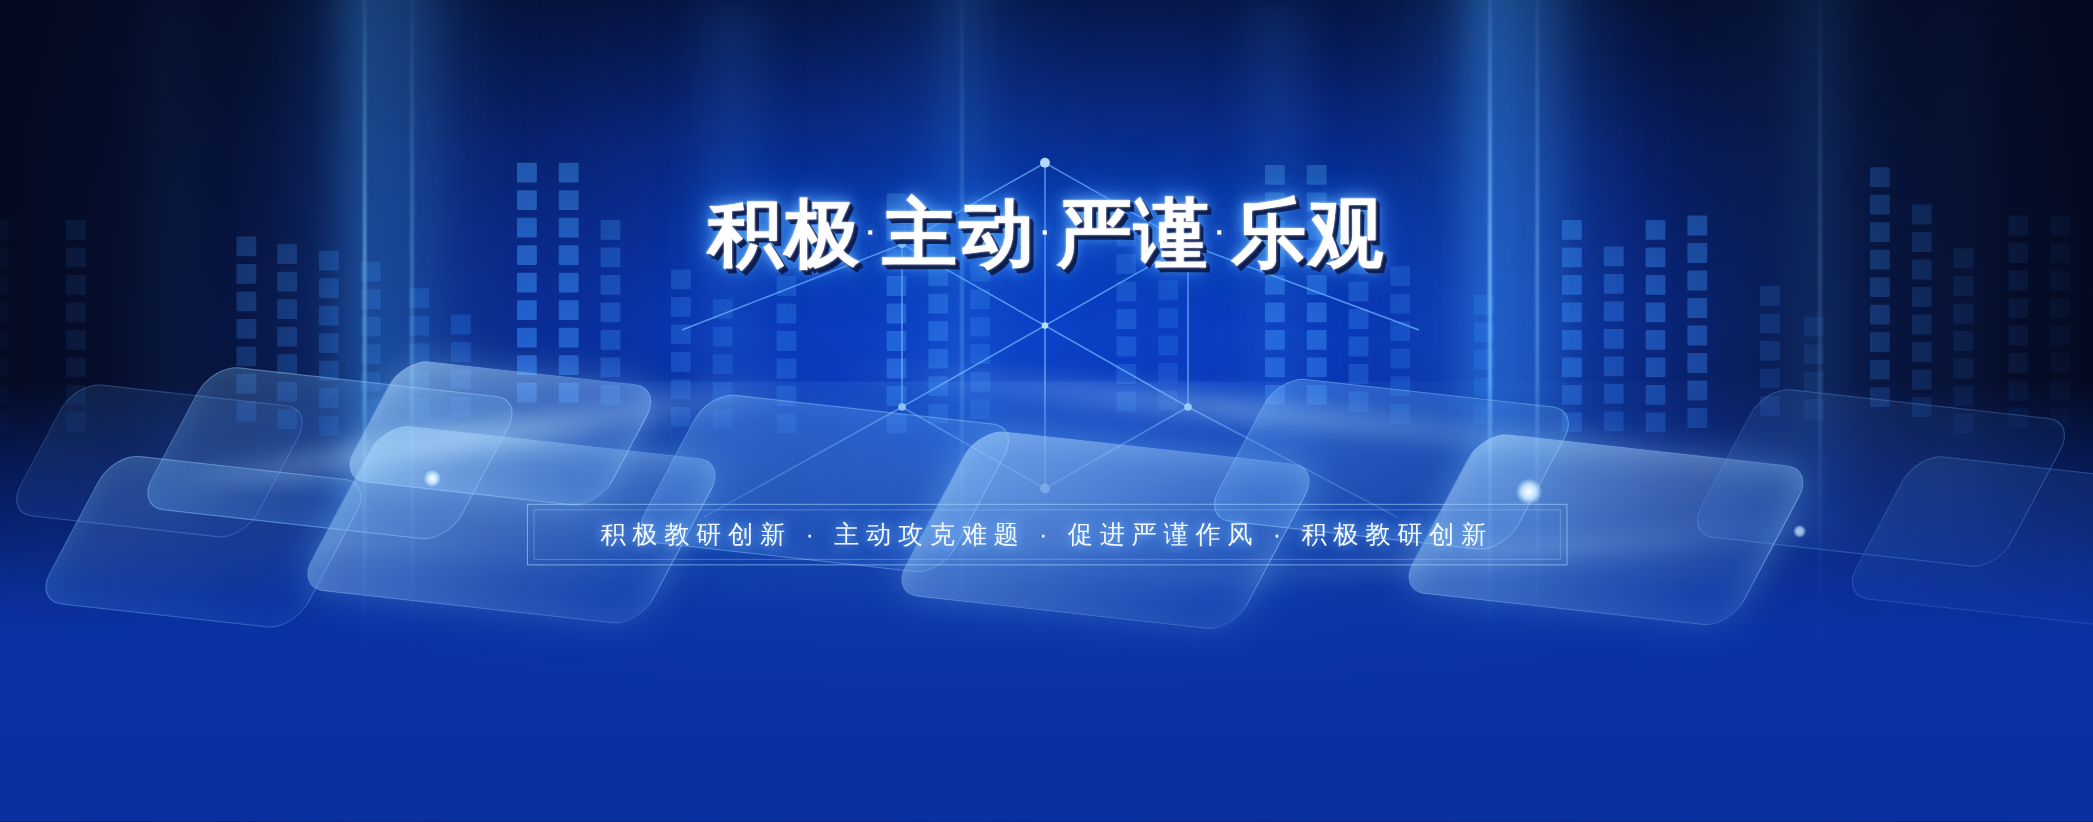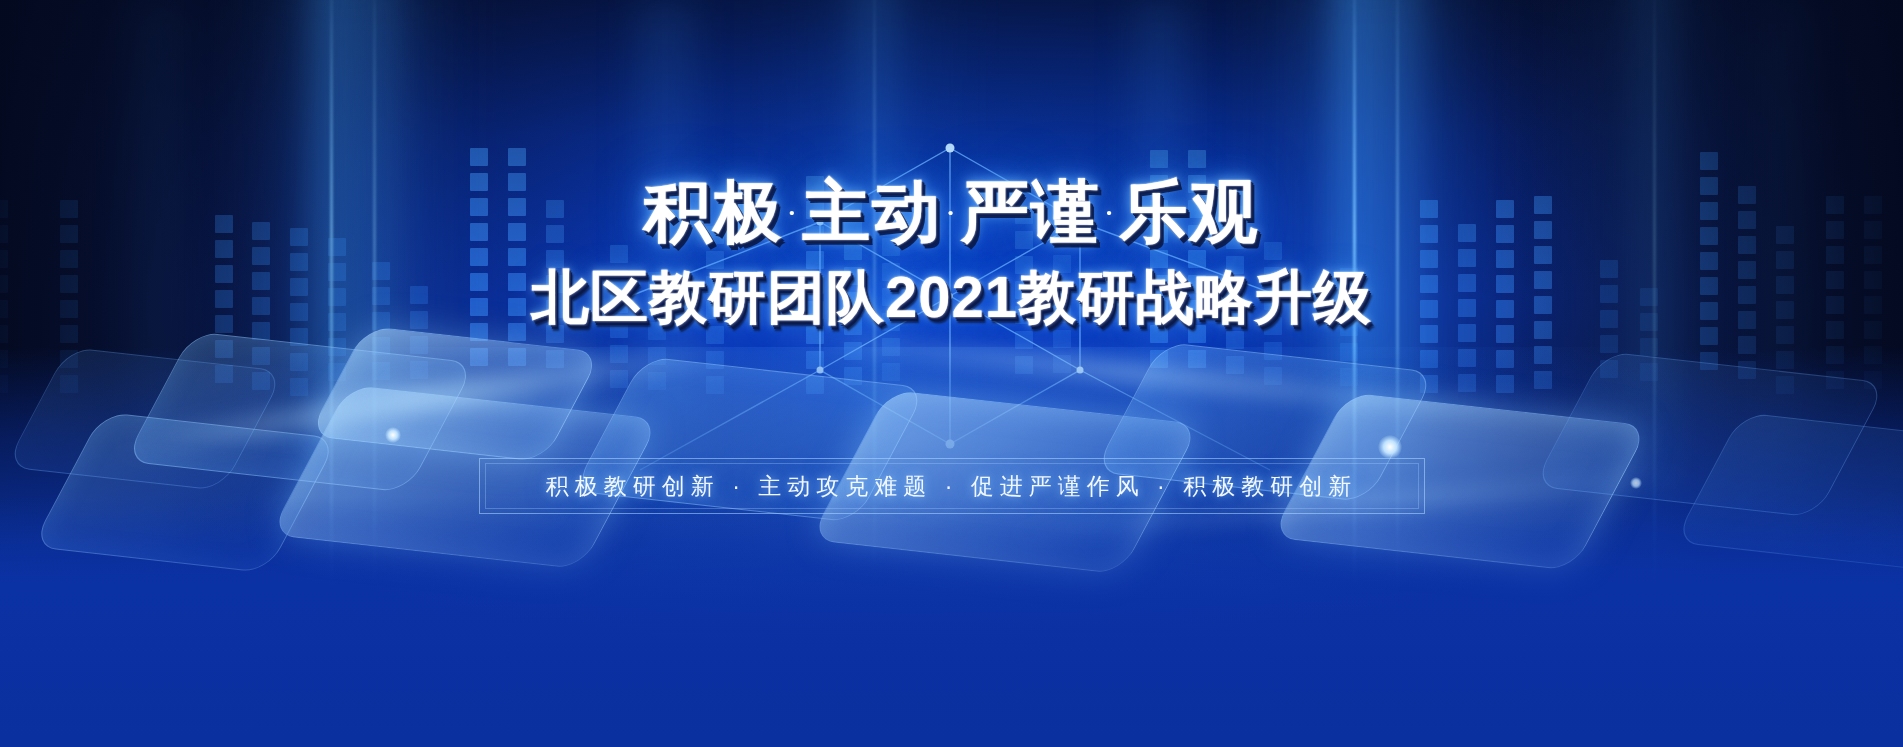--- a/index.html
+++ b/index.html
@@ -102,21 +102,20 @@
   .t1{
     font-size:68px;font-weight:700;letter-spacing:2px;line-height:1;
     color:#ffffff;
     white-space:nowrap;
     text-shadow:
       0 0 2px #ffffff,
       2px 2px 0 #0c1d52, 3px 3px 0 #0c1d52, 4px 5px 0 rgba(8,20,60,.85),
       0 0 12px rgba(110,185,255,.95),
       0 0 26px rgba(60,150,255,.85),
       0 0 52px rgba(40,120,255,.55);
-    font-family: Liberation Serif, serif;
   }
   .t1 .sep{
     font-size:26px;vertical-align:middle;
     margin:0 4px;position:relative;top:-6px;
     text-shadow:0 0 8px rgba(110,185,255,.9);
   }
   .t2{
     margin-top:22px;
     font-size:58px;font-weight:700;letter-spacing:1px;line-height:1;
     color:#ffffff;white-space:nowrap;
@@ -462,21 +461,20 @@
     <div class="dot" style="left:385px;top:80px;"></div>
     <div class="dot" style="left:1378px;top:88px;width:24px;height:24px;"></div>
     <div class="dot" style="left:1630px;top:130px;width:12px;height:12px;opacity:.7;"></div>
   </div>
   <div class="floorfog"></div>
 
   <div class="titlewrap">
     <div class="t1">
       <span>积极</span><span class="sep">·</span><span>主动</span><span class="sep">·</span><span>严谨</span><span class="sep">·</span><span>乐观</span>
     </div>
-    <div class="t2">北区教研团队2021教研战略升级</div>
   </div>
 
   <div class="subbar">
     <div class="subframe"></div>
     <div class="subframe2"></div>
     <div class="subtext">积极教研创新 · 主动攻克难题 ·  促进严谨作风 ·  积极教研创新</div>
   </div>
 
 </div>
 

